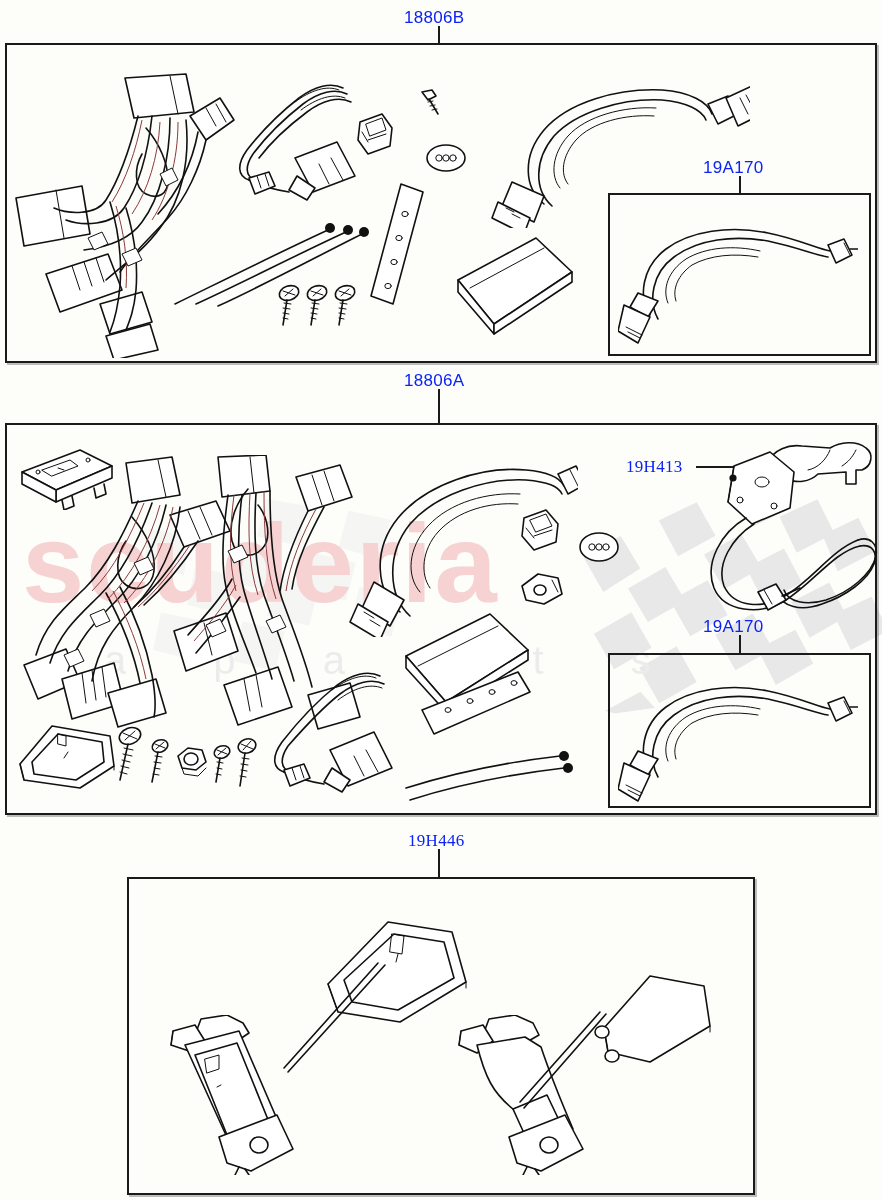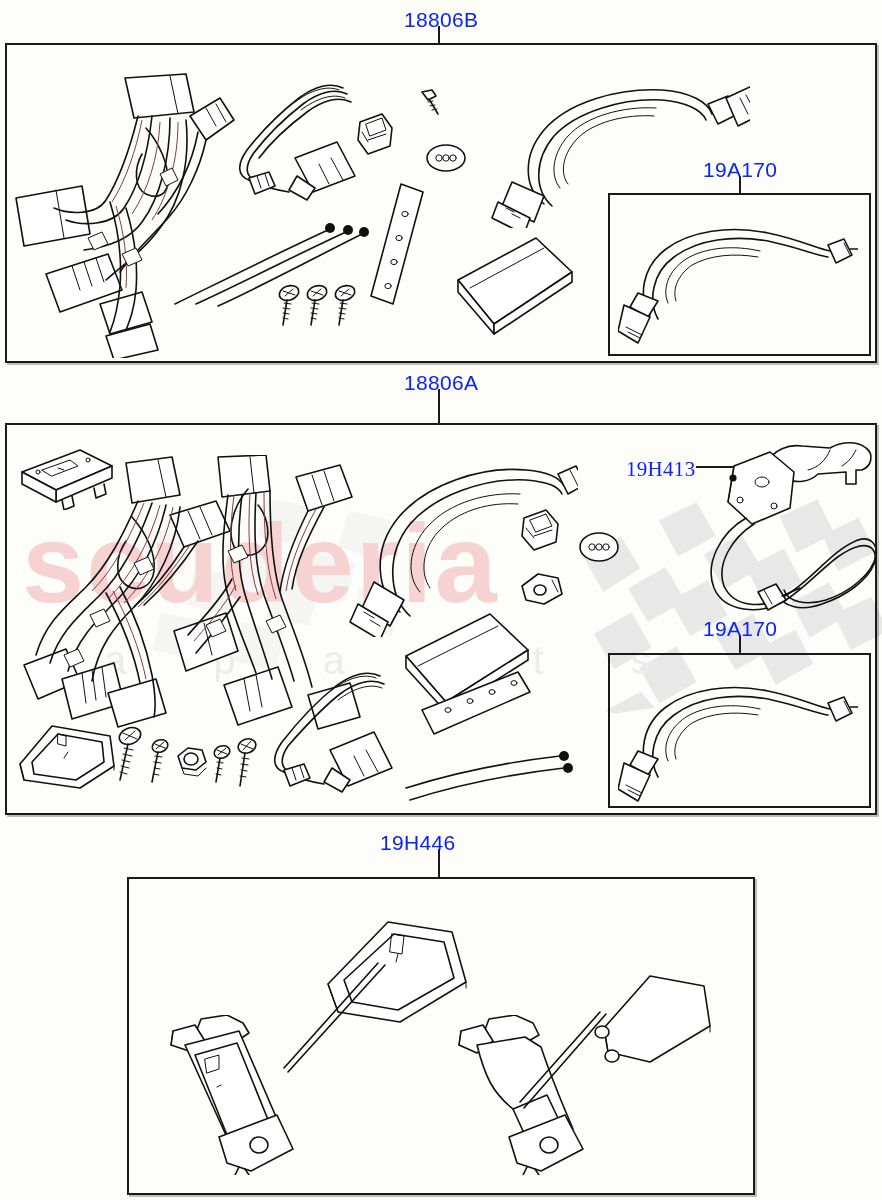--- a/index.html
+++ b/index.html
@@ -84,21 +84,21 @@
     border: 2px solid #1a1a1a;
     box-sizing: border-box;
     background: transparent;
     z-index: 4;
   }
 
   
   .callout {
     position: absolute;
     color: #0b23f5;
-    font-size: 21px;
+    font-size: 17px;
     font-family: "Liberation Sans", sans-serif;
     white-space: nowrap;
     z-index: 6;
     letter-spacing: .3px;
   }
   .leader-v {
     position: absolute;
     width: 1.5px;
     background: #1a1a1a;
     z-index: 5;
@@ -589,21 +589,21 @@
       <path class="fillw" d="M210 38 L226 32 L234 48 L218 56 Z"></path>
       <path class="ln-t" d="M226 36 L232 48"></path>
       <path class="ln" d="M232 42 L240 42"></path>
       <path class="fillw" d="M20 86 L40 94 L30 110 L12 100 Z"></path>
       <path class="fillw" d="M6 98 L32 110 L20 136 L0 124 Z"></path>
       <path class="ln-t" d="M8 120 L24 128"></path>
       <path class="ln-t" d="M10 125 L22 131"></path>
     </svg>
   </div>
 
-  <div class="callout" style="left:380px; top:831px;">19H446</div>
+  <div class="callout" style="left:408px; top:831px;font-family:Liberation Serif, serif;">19H446</div>
   <div class="leader-v" style="left:438px; top:849px; height:28px;"></div>
   <div class="pbox shadowed" style="left:127px; top:877px; width:628px; height:318px;"></div>
 
   <div class="art" style="left:165px; top:1015px;">
     <svg width="140" height="160" viewBox="0 0 140 160">
       <path class="fillw" d="M36 4 L62 0 L78 8 L84 18 L72 26 L44 30 L30 20 Z"></path>
       <path class="fillw" d="M8 16 L30 10 L40 26 L24 36 L6 30 Z"></path>
       <path class="fillw" d="M20 30 L74 16 L118 118 L70 140 Z"></path>
       <path class="fillw" d="M30 40 L72 28 L106 112 L66 130 Z"></path>
       <path class="ln-t" d="M40 44 L54 40 L54 54 L42 58 Z"></path>

